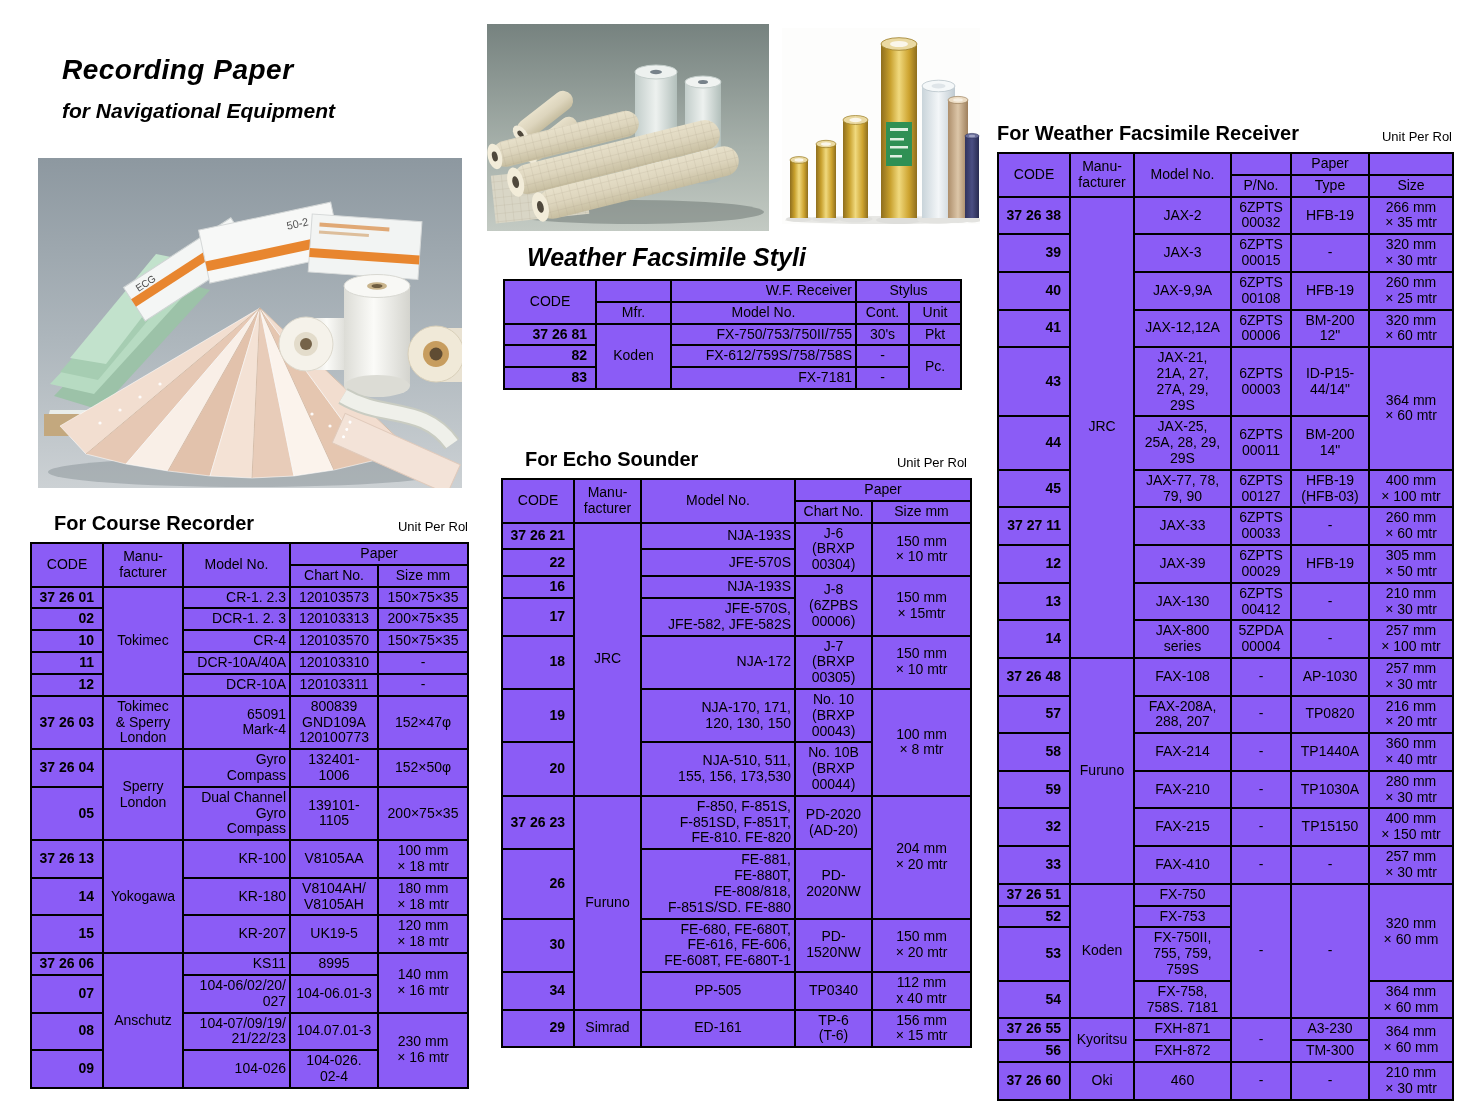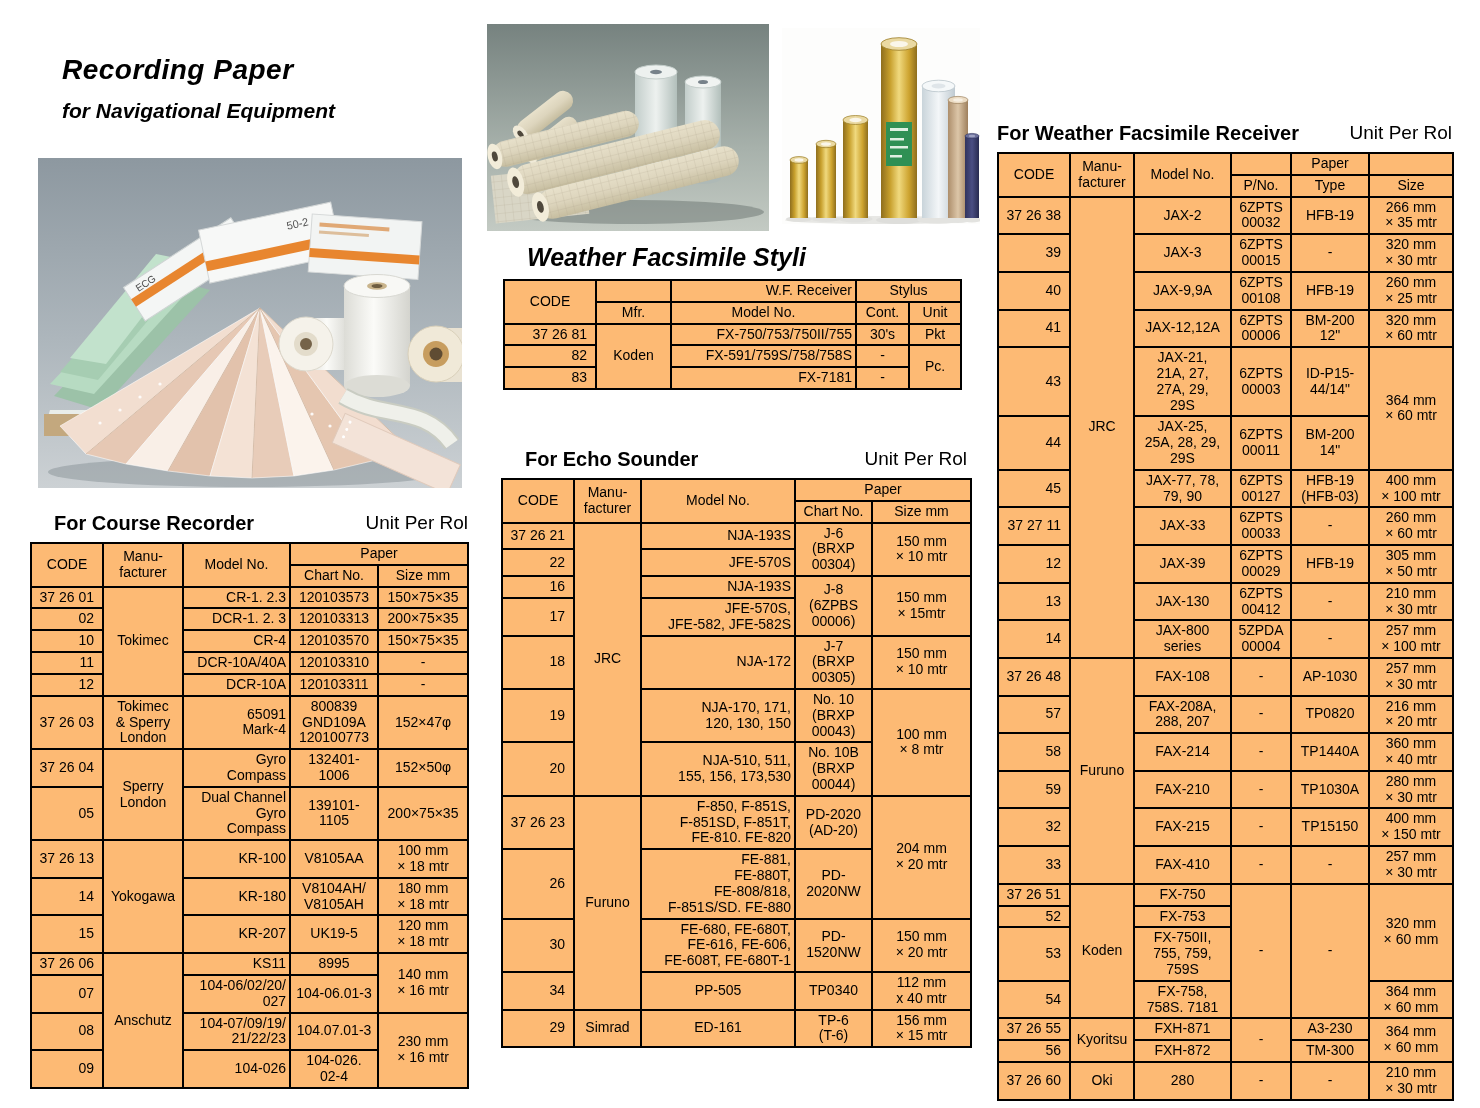--- a/index.html
+++ b/index.html
@@ -10,29 +10,29 @@
   .hero-title .t1{font-size:28px;letter-spacing:.5px;}
   .hero-title .t2{font-size:21px;margin-top:13px;}
 
   .photo{position:absolute;}
   .photo svg{display:block;}
 
   section{position:absolute;}
   .sec-head{display:flex;align-items:flex-end;justify-content:space-between;margin-bottom:7px;}
   .sec-title{font-size:20px;font-weight:bold;margin:0;white-space:nowrap;}
   .sec-title.big-italic{font-size:25px;font-style:italic;text-align:right;}
-  .unit{font-size:19px;padding-bottom:1px;white-space:nowrap;}
+  .unit{font-size:13px;padding-bottom:1px;white-space:nowrap;}
   .indent{padding-left:24px;}
 
-  table{border-collapse:collapse;table-layout:fixed;width:100%;background:#fdba74;}
+  table{border-collapse:collapse;table-layout:fixed;width:100%;background:#8b5cf6;}
   th,td{border:2px solid #000;font-size:14px;line-height:1.13;font-weight:normal;
         text-align:center;vertical-align:middle;padding:2px 3px;white-space:pre-line;overflow:hidden;}
   .al-l{text-align:right;padding-left:7px;}
   .al-r{text-align:right;padding-right:8px;}
-  .b{font-weight:normal;margin-top:24px;}
+  .b{font-weight:bold;margin-top:24px;}
 </style>
 </head>
 <body>
 
 <div id="page">
 
   <div class="hero-title">
     <div class="t1">Recording Paper</div>
     <div class="t2">for Navigational Equipment</div>
   </div>
@@ -312,21 +312,21 @@
         <tbody>
           <tr>
             <td class="al-r b">37 26 81</td>
             <td rowspan="3">Koden</td>
             <td class="al-l">FX-750/753/750II/755</td>
             <td>30's</td>
             <td>Pkt</td>
           </tr>
           <tr>
             <td class="al-r b">82</td>
-            <td class="al-l">FX-591/759S/758/758S</td>
+            <td class="al-l">FX-612/759S/758/758S</td>
             <td>-</td>
             <td rowspan="2">Pc.</td>
           </tr>
           <tr>
             <td class="al-r b">83</td>
             <td class="al-l">FX-7181</td>
             <td>-</td>
           </tr>
         </tbody>
       </table>
@@ -690,21 +690,21 @@
 × 60 mm</td>
           </tr>
           <tr>
             <td class="al-r b">56</td>
             <td>FXH-872</td>
             <td>TM-300</td>
           </tr>
           <tr>
             <td class="al-r b">37 26 60</td>
             <td>Oki</td>
-            <td>280</td>
+            <td>460</td>
             <td>-</td>
             <td>-</td>
             <td>210 mm
 × 30 mtr</td>
           </tr>
         </tbody>
       </table>
   </section>
 
   <section id="sec-course" style="left:30px;top:512px;width:438px;">

